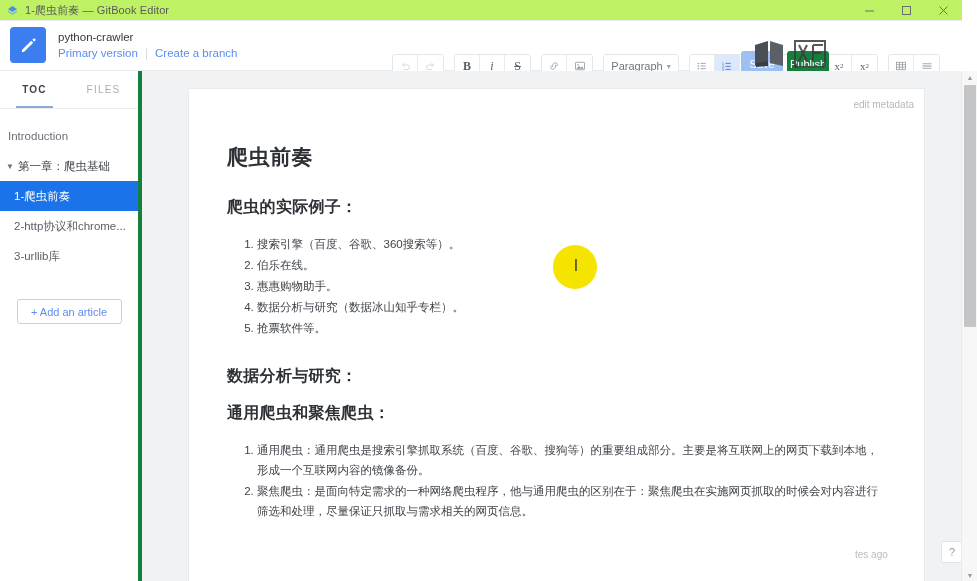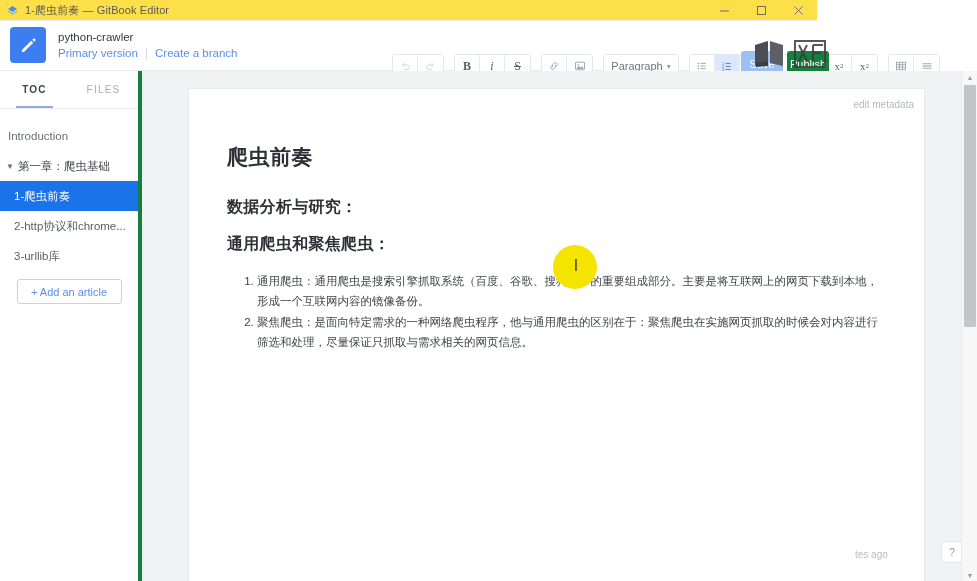--- a/index.html
+++ b/index.html
@@ -7,22 +7,22 @@
     width: 977px; height: 581px;
     overflow: hidden;
     background: #ffffff;
     font-family: "Liberation Sans", "DejaVu Sans", sans-serif;
     -webkit-font-smoothing: antialiased;
   }
   .app { position: relative; width: 977px; height: 581px; background: #fff; }
 
   
   .titlebar {
-    position: absolute; left: 0; top: 0; width: 817px; height: 21px;
-    background: #fde047; border-bottom: 1px solid #ececec;
+    position: absolute; left: 0; top: 0; width: 962px; height: 21px;
+    background: #bef264; border-bottom: 1px solid #ececec;
     display: flex; align-items: center;
   }
   .tb-icon {
     width: 11px; height: 11px; margin-left: 7px; margin-right: 7px;
     position: relative;
   }
   .tb-icon svg { display: block; }
   .tb-title {
     font-size: 11px; color: #5a5a5a; letter-spacing: .1px; white-space: nowrap;
   }
@@ -115,21 +115,21 @@
   .toc-row {
     display: flex; align-items: center; height: 30px; padding-left: 8px;
     font-size: 11.5px; color: #53585f; white-space: nowrap; overflow: hidden;
   }
   .toc-row.intro { color: #6b7077; }
   .toc-row.chapter { color: #3f444a; padding-left: 6px; }
   .toc-row.selected { background: #1a73e8; color: #ffffff; padding-left: 14px; }
   .toc-row.child { padding-left: 14px; color: #5a5f66; }
   .tri { width: 12px; font-size: 8px; color: #6b7077; display: inline-block; }
   .add-article {
-    margin: 8px auto 0; width: 105px; height: 25px;
+    margin: 28px auto 0; width: 105px; height: 25px;
     border: 1px solid #bdd2f5; border-radius: 3px; color: #5b8def;
     font-size: 11px; display: flex; align-items: center; justify-content: center;
   }
 
   
   .editor-area {
     position: absolute; left: 142px; top: 71px; width: 835px; height: 510px;
     background: #f1f2f4; overflow: hidden;
   }
   .page {
@@ -399,20 +399,30 @@
       <div class="add-article">+ Add an article</div>
     </div>
   </div>
 
   <div class="editor-area">
     <div class="page">
       <div class="edit-meta">edit metadata</div>
       <div class="doc">
         <h1 class="doc-title">爬虫前奏</h1>
 
+        <div class="sec">
+          <h2 class="doc-h2">爬虫的实际例子：</h2>
+          <ol class="doc-list">
+            <li>搜索引擎（百度、谷歌、360搜索等）。</li>
+            <li>伯乐在线。</li>
+            <li>惠惠购物助手。</li>
+            <li>数据分析与研究（数据冰山知乎专栏）。</li>
+            <li>抢票软件等。</li>
+          </ol>
+        </div>
 
         <div class="sec sec-2">
           <h2 class="doc-h2">数据分析与研究：</h2>
         </div>
 
         <div class="sec sec-2">
           <h2 class="doc-h2">通用爬虫和聚焦爬虫：</h2>
           <ol class="doc-list">
             <li>通用爬虫：通用爬虫是搜索引擎抓取系统（百度、谷歌、搜狗等）的重要组成部分。主要是将互联网上的网页下载到本地，形成一个互联网内容的镜像备份。</li>
             <li>聚焦爬虫：是面向特定需求的一种网络爬虫程序，他与通用爬虫的区别在于：聚焦爬虫在实施网页抓取的时候会对内容进行筛选和处理，尽量保证只抓取与需求相关的网页信息。</li>

